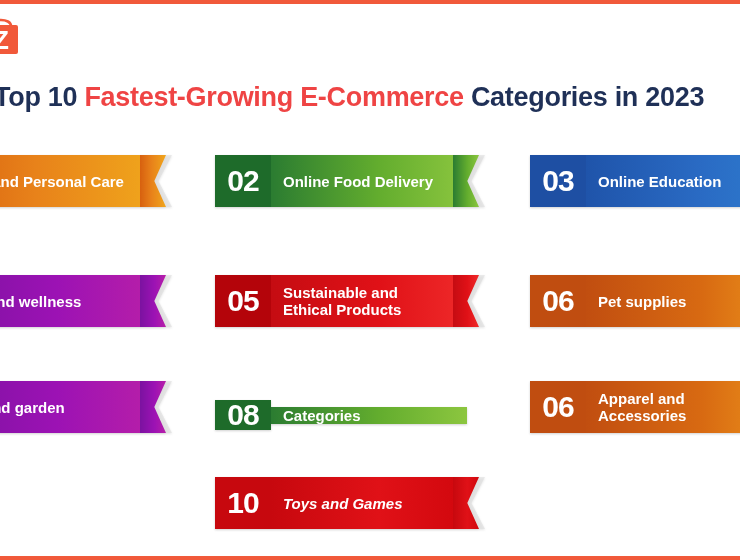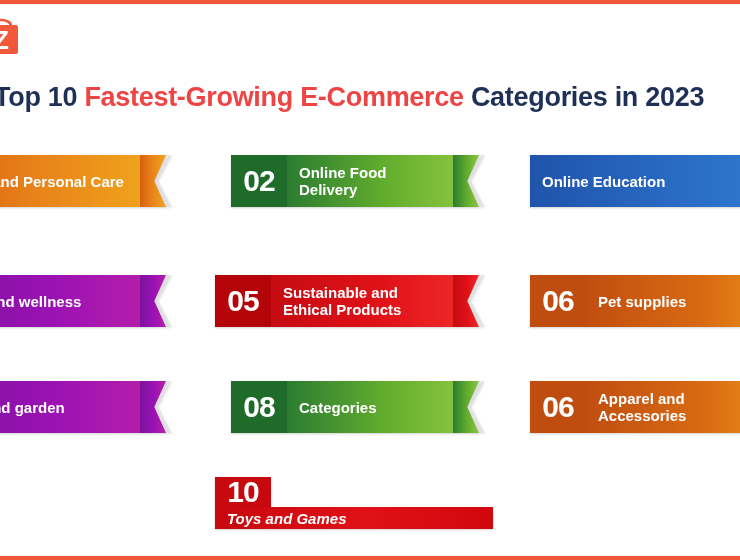--- a/index.html
+++ b/index.html
@@ -74,21 +74,21 @@
     clip-path:polygon(40% 0%, 100% 0%, 55% 50%, 100% 100%, 40% 100%);
     opacity:.55;
   }
   .ribbon .tail .notch{
     position:absolute;left:-14px;top:0;width:26px;height:100%;
     clip-path:polygon(0% 0%, 100% 0%, 55% 50%, 100% 100%, 0% 100%);
   }
   .cut-left .body{padding-left:0;}
   .t-orange .body,.t-orange .notch{background:linear-gradient(90deg,#d7600f 0%,#e8821a 45%,#f0a61c 100%);}
 
-  .t-green .num{background:#1e6b2a;margin-left:16px;}
+  .t-green .num{background:#1e6b2a;}
   .t-green .body,.t-green .notch{background:linear-gradient(90deg,#2b7c31 0%,#63ad2e 55%,#8cc63f 100%);}
 
   .t-blue .num{background:#1e4fa3;}
   .t-blue .body,.t-blue .notch{background:linear-gradient(90deg,#1f54aa 0%,#2a6bc4 55%,#2f7fd0 100%);}
   .t-purple .body,.t-purple .notch{background:linear-gradient(90deg,#7b12a0 0%,#9c12b4 55%,#b81fa8 100%);}
 
   .t-red .num{background:#b4040a;text-align:center;}
   .t-red .body,.t-red .notch{background:linear-gradient(90deg,#c50c12 0%,#e01117 55%,#ef2a2a 100%);}
 
   .t-amber .num{background:#c04d10;}
@@ -126,20 +126,21 @@
       </div>
       <div class="ribbon t-green" style="left: 215px; top: 155px; width: 278px;">
         <div class="num">02</div>
         <div class="body">Online Food Delivery</div>
         <div class="tail">
           <span class="fold"></span>
           <span class="notch"></span>
         </div>
       </div>
       <div class="ribbon t-blue" style="left: 530px; top: 155px; width: 268px;">
+        <div class="num">03</div>
         <div class="body">Online Education</div>
       </div>
       <div class="ribbon t-purple cut-left" style="left: -62px; top: 275px; width: 242px;">
         <div class="body">Health and wellness</div>
         <div class="tail">
           <span class="fold"></span>
           <span class="notch"></span>
         </div>
       </div>
       <div class="ribbon t-red" style="left: 215px; top: 275px; width: 278px;">
@@ -154,33 +155,33 @@
         <div class="num">06</div>
         <div class="body">Pet supplies</div>
       </div>
       <div class="ribbon t-purple cut-left" style="left: -62px; top: 381px; width: 242px;">
         <div class="body">Home and garden</div>
         <div class="tail">
           <span class="fold"></span>
           <span class="notch"></span>
         </div>
       </div>
-      <div class="ribbon t-green" style="left: 215px; top: 381px; width: 278px;">
+      <div class="ribbon t-green" style="left: 215px; top: 389px; width: 278px; align-items: center;">
         <div class="num">08</div>
         <div class="body">Categories</div>
         <div class="tail">
           <span class="fold"></span>
           <span class="notch"></span>
         </div>
       </div>
       <div class="ribbon t-amber" style="left: 530px; top: 381px; width: 268px;">
         <div class="num">06</div>
         <div class="body">Apparel and Accessories</div>
       </div>
-      <div class="ribbon t-red2" style="left: 215px; top: 477px; width: 278px; flex-direction: column;">
+      <div class="ribbon t-red2" style="left: 215px; top: 477px; width: 278px;">
         <div class="num">10</div>
         <div class="body">Toys and Games</div>
         <div class="tail">
           <span class="fold"></span>
           <span class="notch"></span>
         </div>
       </div>
     </div>
 
   <div class="rule-bottom"></div>

